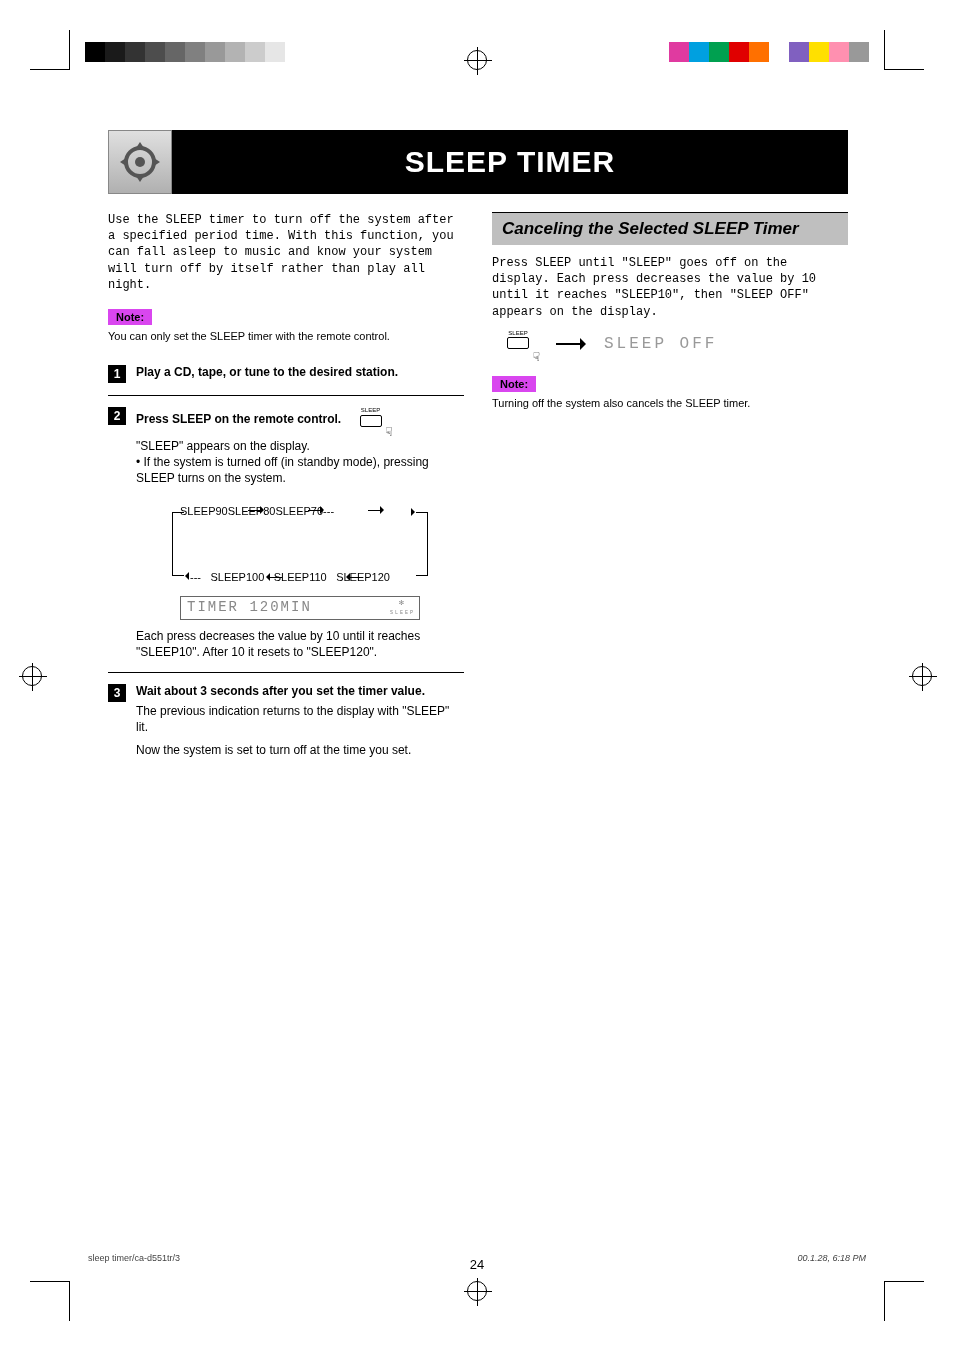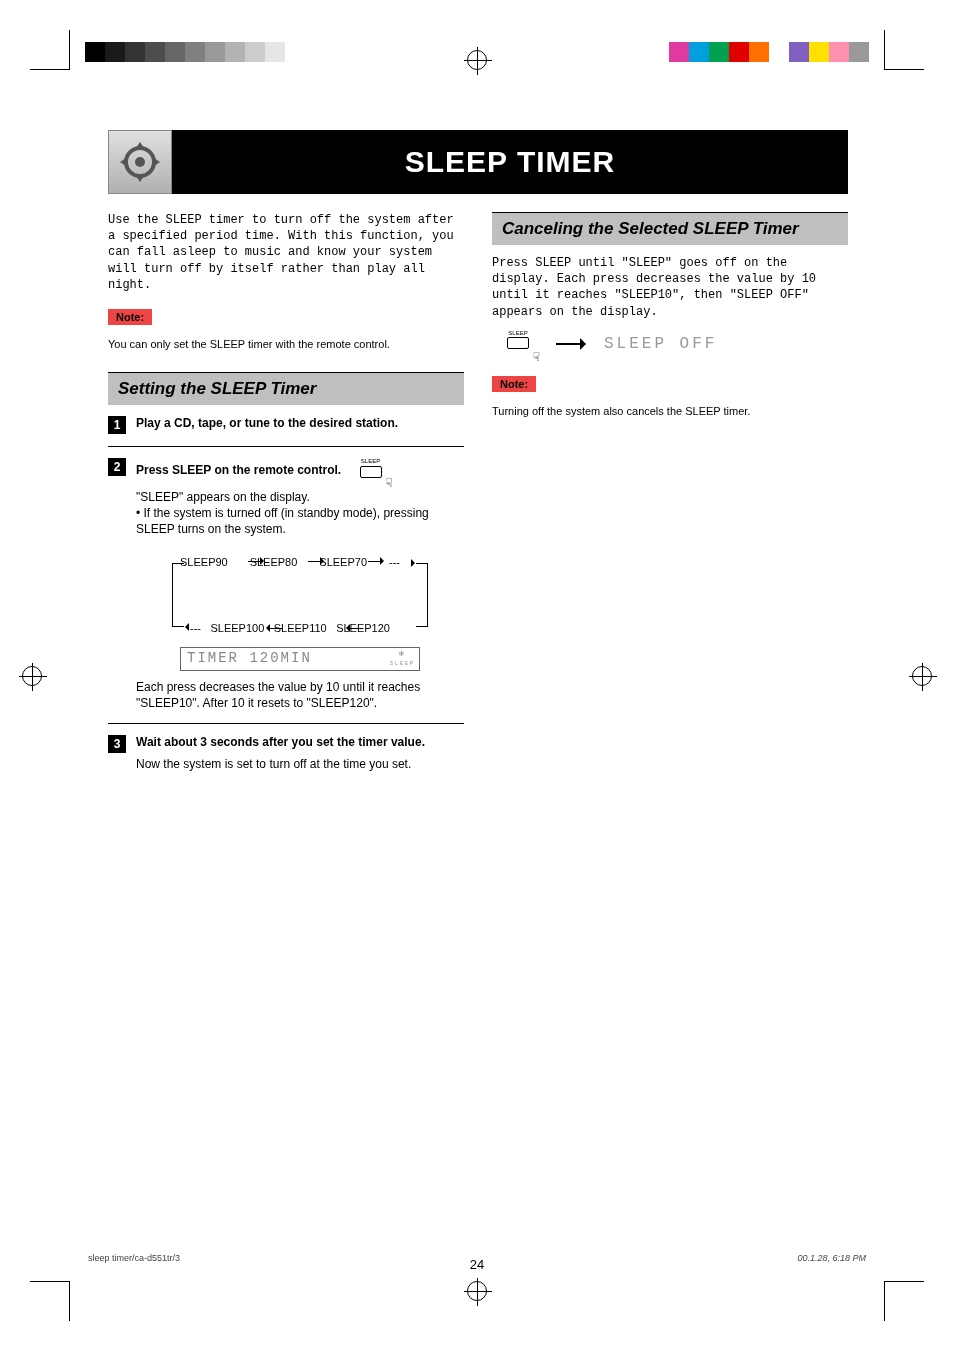--- a/index.html
+++ b/index.html
@@ -90,25 +90,25 @@
     .col { flex: 1; min-width: 0; }
     .intro {
       font-size: 12px;
       line-height: 1.35;
       margin-bottom: 14px;
       font-family: Liberation Mono, monospace;
     }
     .note-block { margin-bottom: 20px; }
     .note-label {
       display: inline-block;
-      background: #ef4444;
+      background: #d946ef;
       padding: 2px 8px;
       font-size: 11px;
       font-weight: bold;
-      margin-bottom: 12px;
+      margin-bottom: 4px;
     }
     .note-text { font-size: 11px; line-height: 1.35; }
     .section-heading {
       background: #bfbfbf;
       padding: 6px 10px;
       font-size: 17px;
       font-weight: bold;
       font-style: italic;
       margin-bottom: 10px;
       border-top: 1px solid #000;
@@ -155,21 +155,21 @@
       right: -4px; bottom: -6px;
       font-size: 12px;
     }
     .cycle-diagram {
       margin: 18px auto 12px;
       width: 260px;
       position: relative;
       height: 80px;
       font-size: 11px;
     }
-    .cycle-top { position: absolute; top: 0; left: 0; right: 0; display: flex; justify-content: space-between; padding: 0 30px 0 10px; }
+    .cycle-top { position: absolute; top: 0; left: 0; right: 0; display: flex; justify-content: flex-start; padding: 0 30px 0 10px; }
     .cycle-bottom { position: absolute; bottom: 0; left: 0; right: 0; display: flex; justify-content: space-between; padding: 0 40px 0 20px; flex-direction: row-reverse; }
     .cycle-bracket-l, .cycle-bracket-r {
       position: absolute;
       width: 12px;
       top: 8px; bottom: 8px;
       border-top: 1px solid #000;
       border-bottom: 1px solid #000;
     }
     .cycle-bracket-l { left: 2px; border-left: 1px solid #000; }
     .cycle-bracket-r { right: 2px; border-right: 1px solid #000; }
@@ -310,21 +310,20 @@
   <div class="columns">
 
     <div class="col">
       <p class="intro">Use the SLEEP timer to turn off the system after a specified period time. With this function, you can fall asleep to music and know your system will turn off by itself rather than play all night.</p>
 
       <div class="note-block">
         <span class="note-label">Note:</span>
         <div class="note-text">You can only set the SLEEP timer with the remote control.</div>
       </div>
 
-      <div class="section-heading">Setting the SLEEP Timer</div>
 
       <div class="step">
         <div class="step-num">1</div>
         <div class="step-body">
           <div class="step-title">Play a CD, tape, or tune to the desired station.</div>
         </div>
       </div>
       <hr class="step-hr">
 
       <div class="step">
@@ -369,20 +368,21 @@
           </div>
           <div style="margin-top:6px;">Each press decreases the value by 10 until it reaches "SLEEP10". After 10 it resets to "SLEEP120".</div>
         </div>
       </div>
       <hr class="step-hr">
 
       <div class="step">
         <div class="step-num">3</div>
         <div class="step-body">
           <div class="step-title">Wait about 3 seconds after you set the timer value.</div>
+          <div style="margin-top:4px;">The previous indication returns to the display with "SLEEP" lit.</div>
 
           <div style="margin-top:6px;">Now the system is set to turn off at the time you set.</div>
         </div>
       </div>
     </div>
 
     <div class="col">
       <div class="section-heading">Canceling the Selected SLEEP Timer</div>
       <p class="intro" style="margin-bottom:10px;">Press SLEEP until "SLEEP" goes off on the display. Each press decreases the value by 10 until it reaches "SLEEP10", then "SLEEP OFF" appears on the display.</p>
 

